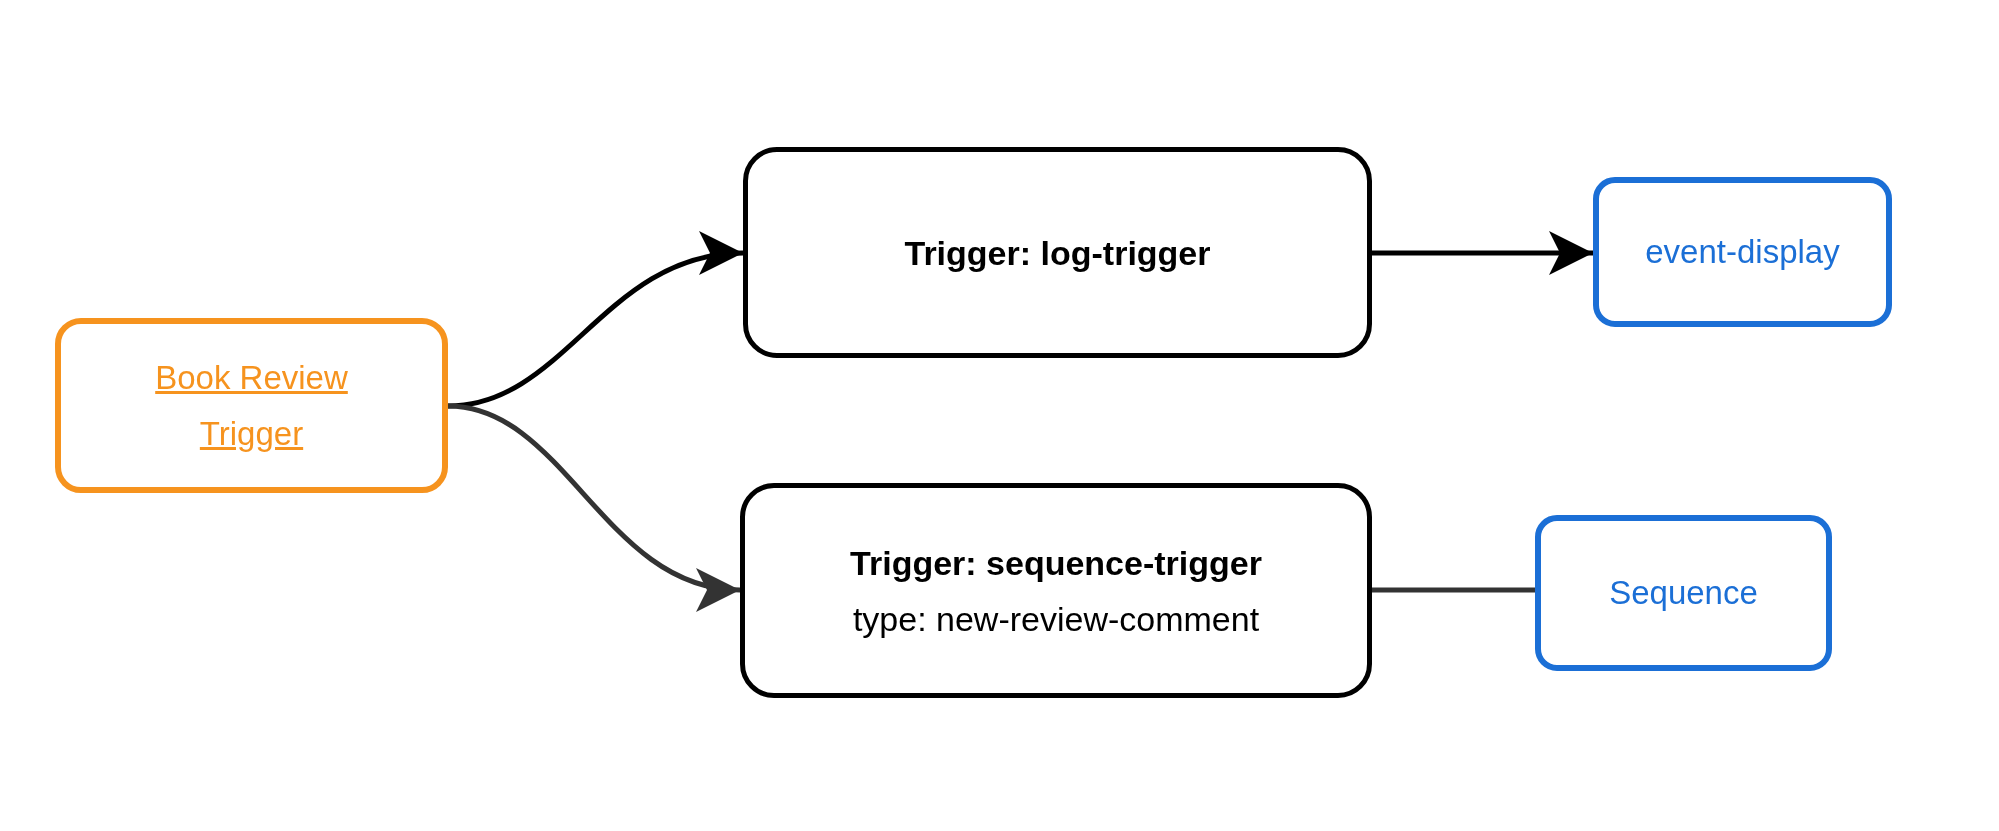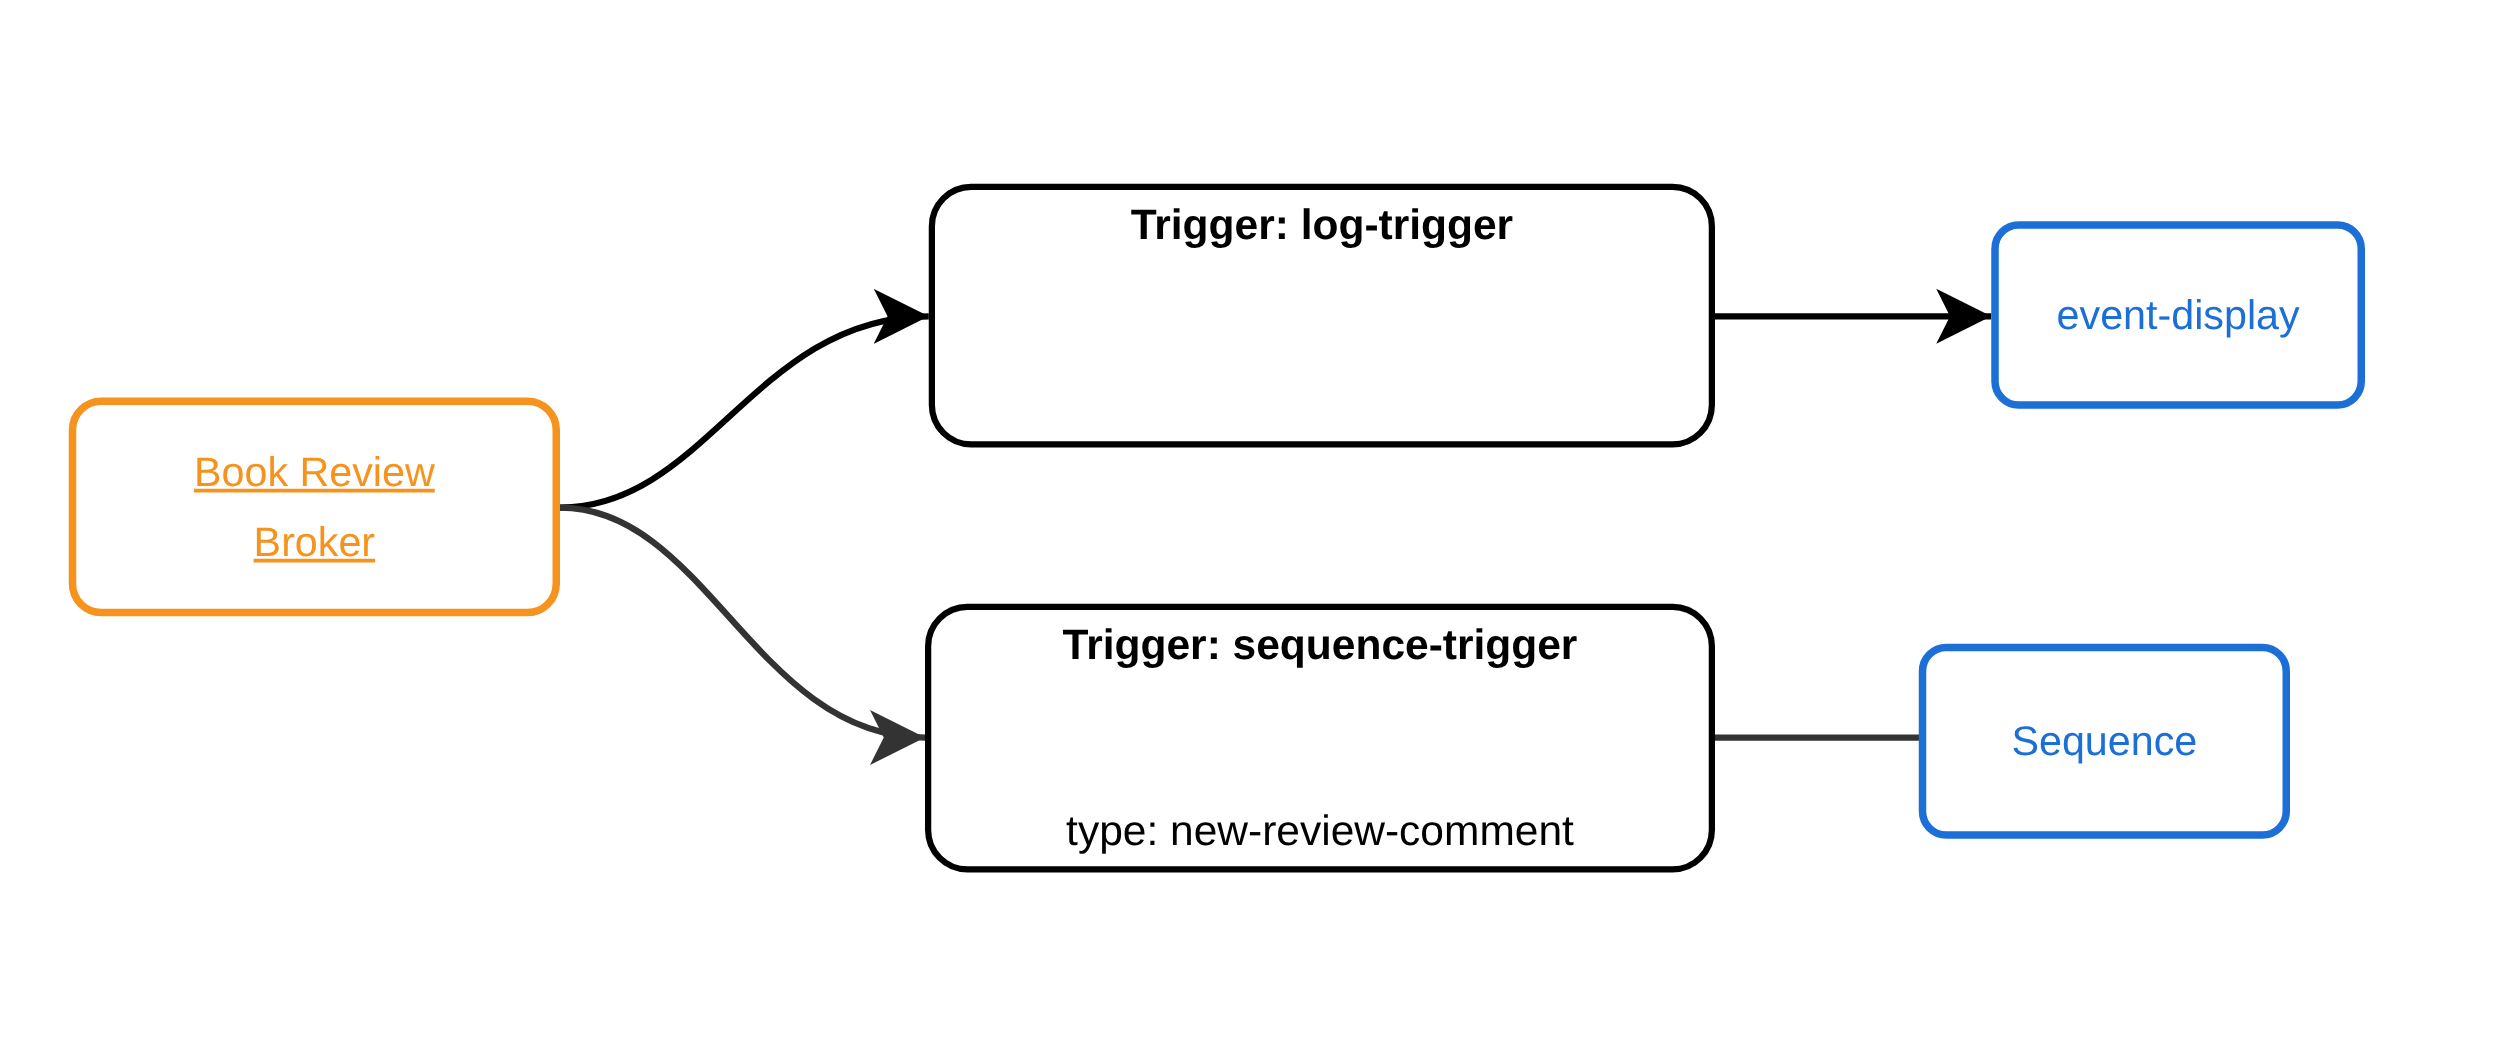--- a/index.html
+++ b/index.html
@@ -46,21 +46,20 @@
     text-decoration: underline;
   }
 
   
   .node-trigger {
     border: 5px solid #000000;
     border-radius: 34px;
     color: #000000;
     font-size: 34px;
     line-height: 56px;
-    justify-content: space-between;
   }
   .node-trigger .title { font-weight: bold; }
   .node-log-trigger {
     left: 743px; top: 147px;
     width: 629px; height: 211px;
   }
   .node-sequence-trigger {
     left: 740px; top: 483px;
     width: 632px; height: 215px;
   }
@@ -101,21 +100,21 @@
 
     <path d="M448,406 C565,406 605,590 740,590" fill="none" stroke="#333333" stroke-width="5" marker-end="url(#ah-gray)"></path>
 
     <path d="M1372,253 L1593,253" fill="none" stroke="#000000" stroke-width="5" marker-end="url(#ah-black)"></path>
 
     <path d="M1372,590 L1593,590" fill="none" stroke="#333333" stroke-width="5" marker-end="url(#ah-gray)"></path>
   </svg>
 
   <div class="node node-broker">
     <span class="line">Book Review</span>
-    <span class="line">Broker</span>
+    <span class="line">Trigger</span>
   </div>
 
   <div class="node node-trigger node-log-trigger">
     <span class="line title">Trigger: log-trigger</span>
   </div>
 
   <div class="node node-sink node-event-display">
     <span class="line">event-display</span>
   </div>
 

